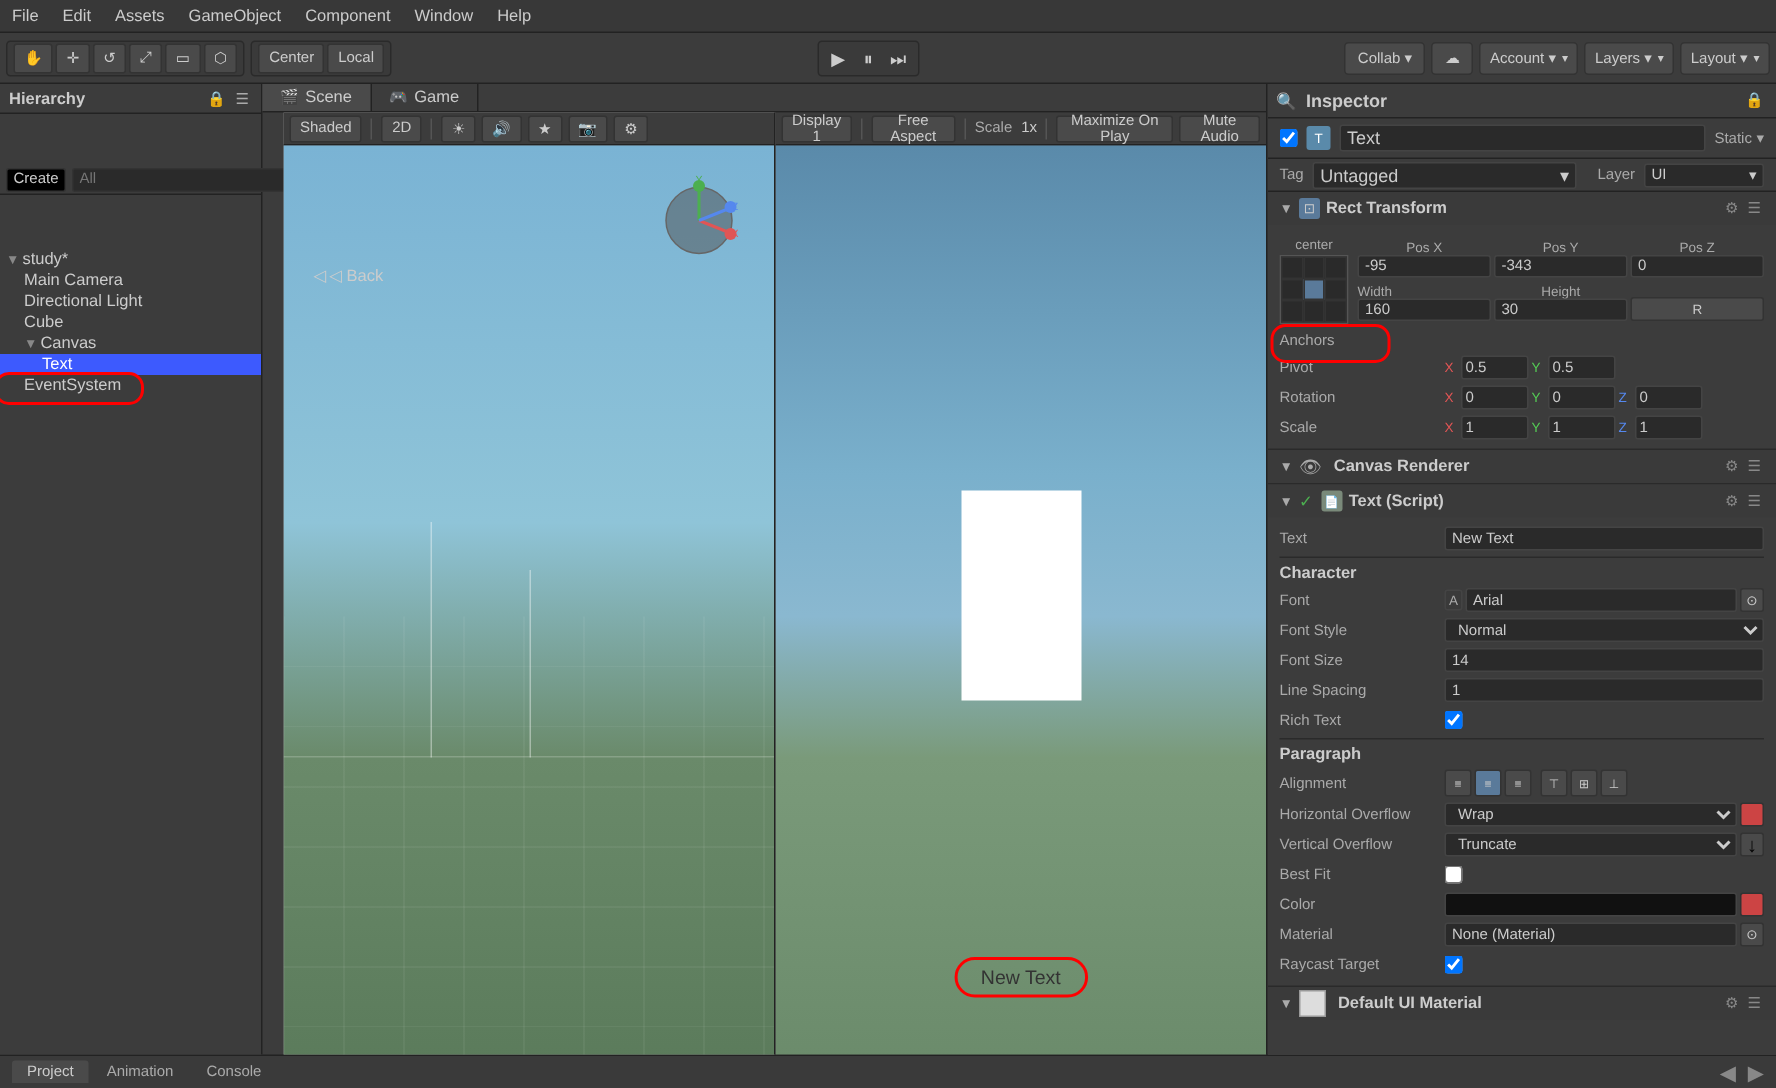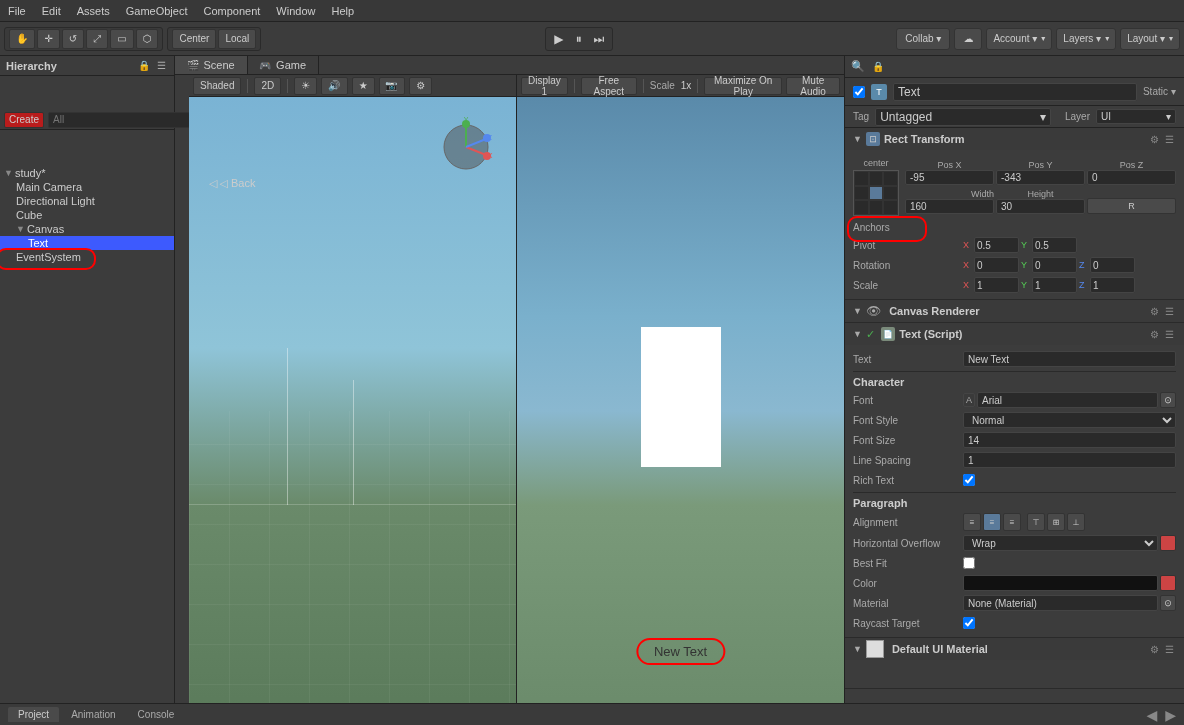--- a/index.html
+++ b/index.html
@@ -24,21 +24,21 @@
     
     #main { display: flex; height: calc(725px - 22px - 34px - 22px); }
 
     
     #hierarchy { width: 175px; background: #3c3c3c; border-right: 1px solid #222; display: flex; flex-direction: column; gap: 34px; }
     .panel-header { background: #3c3c3c; border-bottom: 1px solid #222; padding: 3px 6px; display: flex; align-items: center; justify-content: space-between; height: 20px; }
     .panel-title { font-size: 11px; color: #ccc; font-weight: bold; }
     .panel-controls { display: flex; gap: 2px; }
     .panel-btn { background: none; border: none; color: #aaa; cursor: pointer; font-size: 10px; padding: 1px 2px; }
     .hier-toolbar { display: flex; align-items: center; padding: 2px 4px; gap: 4px; border-bottom: 1px solid #222; height: 20px; }
-    .hier-create { background: #b91c1c; border: 1px solid #333; border-radius: 2px; color: #ccc; font-size: 10px; height: 16px; padding: 0 4px; cursor: pointer; }
+    .hier-create { background: #000000; border: 1px solid #333; border-radius: 2px; color: #ccc; font-size: 10px; height: 16px; padding: 0 4px; cursor: pointer; }
     .hier-search { flex: 1; background: #2a2a2a; border: 1px solid #333; border-radius: 2px; color: #ccc; font-size: 10px; height: 16px; padding: 0 4px; }
     .hier-list { flex: 1; overflow-y: auto; padding: 2px 0; }
     .hier-item { padding: 1px 4px 1px 8px; cursor: pointer; display: flex; align-items: center; font-size: 11px; white-space: nowrap; }
     .hier-item.selected { background: #3d5afe; color: white; }
     .hier-item.scene { padding-left: 4px; }
     .hier-arrow { margin-right: 2px; font-size: 9px; color: #888; }
     .hier-indent-1 { padding-left: 16px; }
     .hier-indent-2 { padding-left: 28px; }
 
     
@@ -308,20 +308,21 @@
         </div>
       </div>
 
     </div>
   </div>
 
   <div id="inspector">
 
     <div class="insp-title-row">
       <span style="margin-right:6px;">🔍</span>
+      <span style="font-size:12px; font-weight:bold; color:#ccc; flex:1;">Inspector</span>
       <button class="panel-btn">🔒</button>
     </div>
 
     <div class="insp-header">
       <input type="checkbox" class="insp-checkbox" checked="" style="">
       <span style="width:16px;height:16px;background:#5a8aaa;border-radius:2px;display:flex;align-items:center;justify-content:center;font-size:9px;color:white;">T</span>
       <input style="background: rgb(42, 42, 42); border: 1px solid rgb(68, 68, 68); border-radius: 2px; color: rgb(204, 204, 204); font-size: 12px; padding: 1px 4px; height: 18px; flex: 1 1 0%;" value="Text">
       <div class="insp-static">
         <span>Static</span>
         <span style="color:#aaa;">▾</span>
@@ -385,21 +386,21 @@
                 </div>
                 <div style="display:flex;flex-direction:column;align-items:center;flex:1;">
                   <span style="font-size:9px;color:#aaa;">Pos Z</span>
                   <input class="prop-input" value="0" style="width: 100%;">
                 </div>
               </div>
             </div>
 
             <div class="prop-row">
               <div style="display:flex;gap:2px;flex:1;">
-                <div style="display:flex;flex-direction:column;align-items:flex-end;flex:1;">
+                <div style="display:flex;flex-direction:column;align-items:flex-start;flex:1;">
                   <span style="font-size:9px;color:#aaa;">Width</span>
                   <input class="prop-input" value="160" style="width: 100%;">
                 </div>
                 <div style="display:flex;flex-direction:column;align-items:center;flex:1;">
                   <span style="font-size:9px;color:#aaa;">Height</span>
                   <input class="prop-input" value="30" style="width: 100%;">
                 </div>
                 <div style="flex:1;display:flex;align-items:flex-end;">
                   <button style="width:100%;background:#4a4a4a;border:1px solid #333;border-radius:2px;color:#ccc;font-size:9px;height:16px;cursor:pointer;">R</button>
                 </div>
@@ -559,20 +560,30 @@
           <span class="prop-label">Horizontal Overflow</span>
           <div style="flex:1;display:flex;gap:2px;">
             <select class="prop-input" style="flex:1;">
               <option>Wrap</option>
               <option>Overflow</option>
             </select>
             <button style="width:16px;height:16px;background:#cc4444;border:1px solid #333;border-radius:2px;cursor:pointer;"></button>
           </div>
         </div>
 
+        <div class="prop-row">
+          <span class="prop-label">Vertical Overflow</span>
+          <div style="flex:1;display:flex;gap:2px;">
+            <select class="prop-input" style="flex:1;">
+              <option>Truncate</option>
+              <option>Overflow</option>
+            </select>
+            <button style="width:16px;height:16px;background:#4a4a4a;border:1px solid #333;border-radius:2px;cursor:pointer;">↓</button>
+          </div>
+        </div>
 
         <div class="prop-row">
           <span class="prop-label">Best Fit</span>
           <input type="checkbox" class="prop-checkbox" style="">
         </div>
 
         <div class="prop-row">
           <span class="prop-label">Color</span>
           <div style="flex:1;display:flex;gap:2px;">
             <div style="flex:1;height:16px;background:#111;border:1px solid #444;border-radius:2px;cursor:pointer;"></div>

